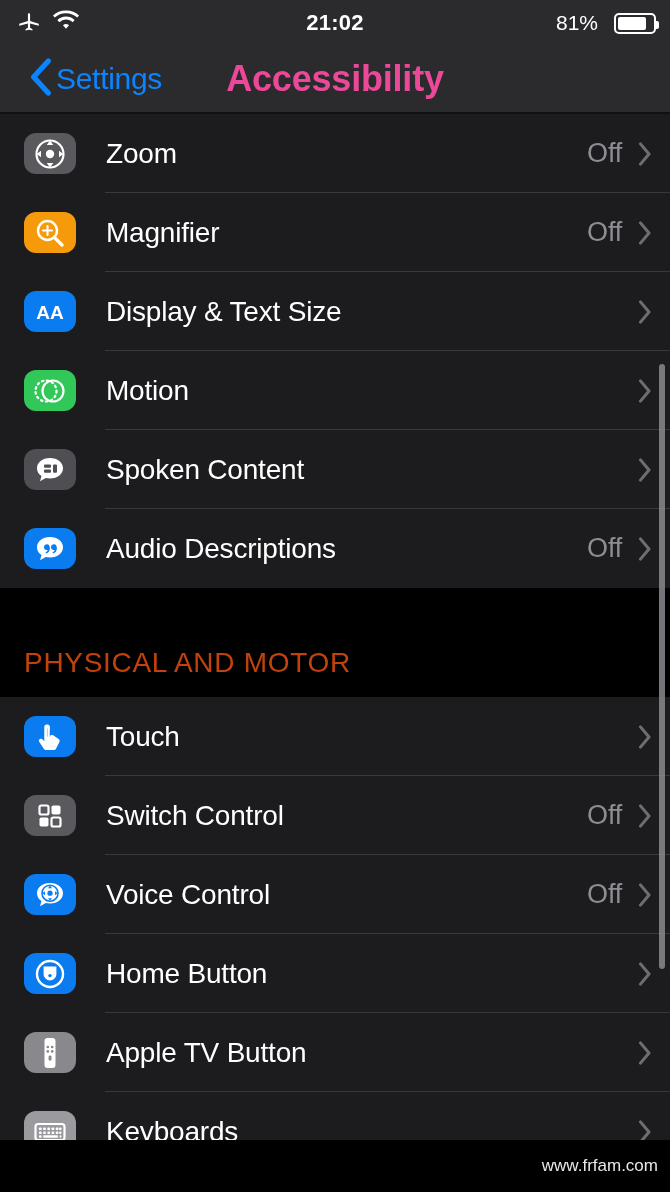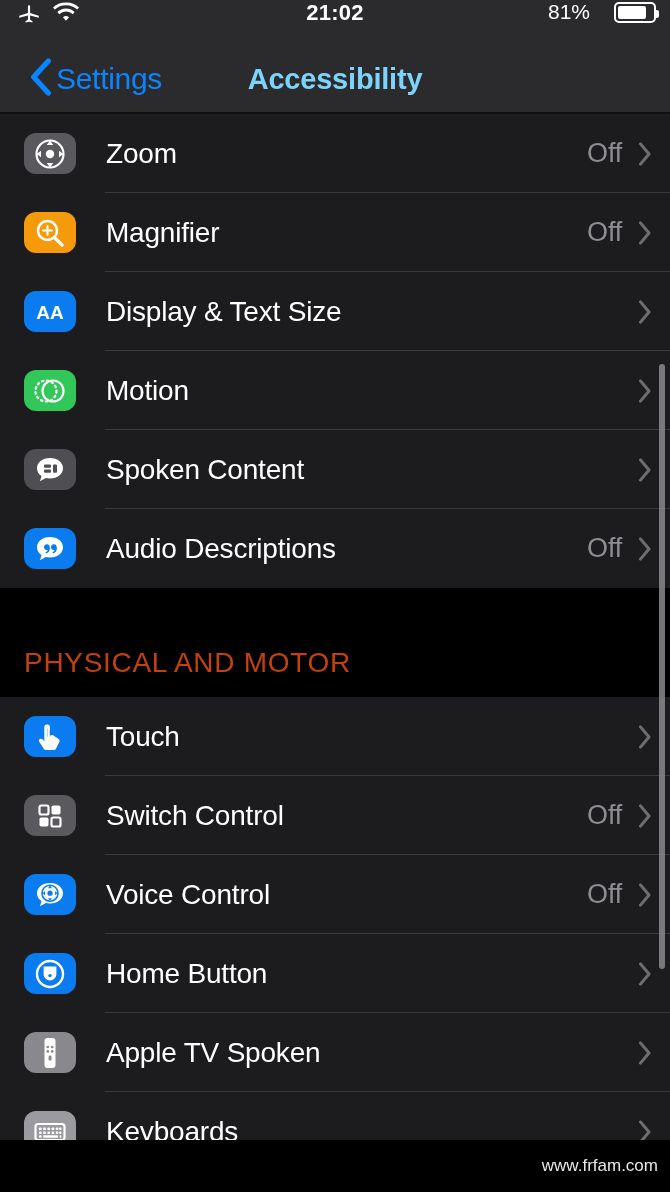--- a/index.html
+++ b/index.html
@@ -9,26 +9,26 @@
     font-family:"Liberation Sans", sans-serif;
     color:#fff;
     overflow:hidden;
     position:relative;
   }
 
   
   .statusbar{
     height:46px; width:100%;
     background:#2b2b2d;
-    display:flex; 
+    display:flex; align-items:center;
     position:relative;
   }
   .sb-left{ position:absolute; left:16px; display:flex; align-items:center; gap:10px; }
   .sb-center{ width:100%; text-align:center; font-size:22px; font-weight:600; letter-spacing:.2px; color:#fff; }
-  .sb-right{ position:absolute; right:14px; display:flex; align-items:center; gap:24px; }
+  .sb-right{ position:absolute; right:14px; display:flex; align-items:center; gap:16px; }
   .sb-pct{ font-size:21px; font-weight:500; color:#fff; }
   .batt{
     width:42px; height:21px; border:2px solid #fff; border-radius:5px;
     position:relative; display:flex; align-items:center; padding:2px;
   }
   .batt::after{
     content:""; position:absolute; right:-5px; top:6px;
     width:3px; height:8px; background:#fff; border-radius:0 2px 2px 0;
   }
   .batt-fill{ height:100%; width:81%; background:#fff; border-radius:2px; }
@@ -42,21 +42,21 @@
     border-bottom:0;
   }
   .nav-back{
     position:absolute; left:28px;
     display:flex; align-items:center; gap:2px;
     cursor:pointer;
   }
   .nav-back-label{ font-size:30px; color:#0a84ff; letter-spacing:-0.3px; }
   .nav-title{
     width:100%; text-align:center;
-    font-size:29px; font-weight:700; color:#7dd3fc; letter-spacing:-0.2px;
+    font-size:36px; font-weight:700; color:#ec4899; letter-spacing:-0.2px;
   }
 
   
   .scrollarea{ position:relative; background:#000; }
   .group{ background:#1c1c1e; }
   .row{
     height:79px;
     display:flex; align-items:center;
     padding-left:24px; padding-right:18px;
     position:relative;
@@ -354,21 +354,21 @@
       <span class="icon" style="background:#88888d">
         <svg width="40" height="40" viewBox="0 0 40 40">
           <rect x="14.5" y="5" width="11" height="30" rx="3.2" fill="#fff"></rect>
           <circle cx="17.8" cy="14" r="1.35" fill="#88888d"></circle>
           <circle cx="22.2" cy="14" r="1.35" fill="#88888d"></circle>
           <circle cx="17.8" cy="18.4" r="1.35" fill="#88888d"></circle>
           <circle cx="22.2" cy="18.4" r="1.35" fill="#88888d"></circle>
           <rect x="18.6" y="22.4" width="2.9" height="5.4" rx="1.45" fill="#88888d"></rect>
         </svg>
       </span>
-      <span class="label">Apple TV Spoken</span>
+      <span class="label">Apple TV Button</span>
       <span class="value"></span>
       <span class="chev">
         <svg width="14" height="24" viewBox="0 0 10 18">
             <path d="M1.6 1.4L8 9l-6.4 7.6" stroke="#6d6d72" stroke-width="2.3" fill="none" stroke-linecap="round" stroke-linejoin="round"></path>
           </svg>
       </span>
       <span class="sep"></span>
     </div>
 
     <div class="row">

